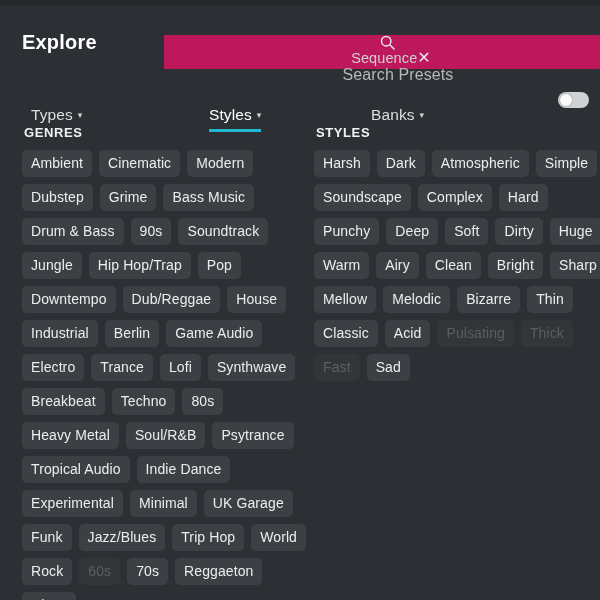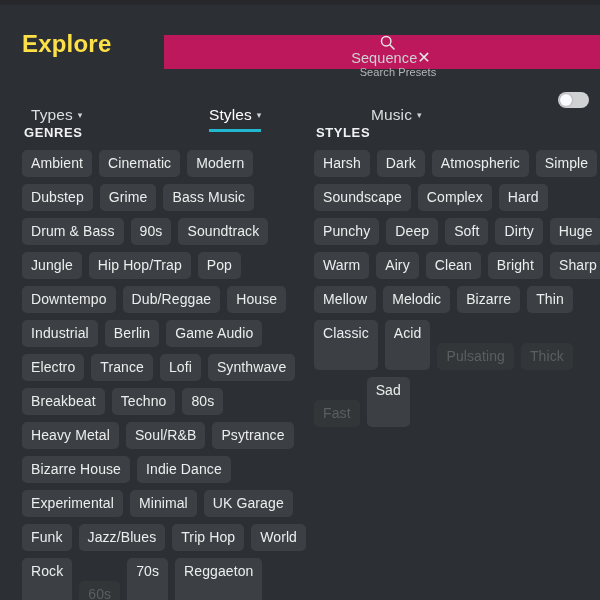--- a/index.html
+++ b/index.html
@@ -38,24 +38,24 @@
   .header {
     position: absolute;
     top: 5px; left: 0;
     width: 600px;
     height: 64px;
   }
   .title {
     position: absolute;
     left: 22px;
     top: 27px;
-    font-size: 24px;
+    font-size: 20px;
     font-weight: bold;
     letter-spacing: 0.2px;
-    color: #fde047;
+    color: #ffffff;
     line-height: 1;
   }
 
   .searchbar {
     position: absolute;
     left: 164px;
     top: 30px;
     width: 442px;
     height: 34px;
     background: #be185d;
@@ -87,21 +87,21 @@
     margin-left: 0px;
     font-size: 16px;
     line-height: 1;
     color: #e6e7e8;
     cursor: pointer;
     position: relative;
     top: 0px;
   }
   .search-placeholder {
     margin-left: 14px;
-    font-size: 11px;
+    font-size: 16px;
     color: #b6b8ba;
     letter-spacing: 0.1px;
     white-space: nowrap;
   }
 
   
   .tabs {
     position: absolute;
     top: 80px; left: 0;
     width: 600px;
@@ -199,21 +199,20 @@
     padding: 6px 9px 7px 9px;
     border-radius: 5px;
     white-space: nowrap;
     cursor: pointer;
     box-sizing: border-box;
   }
   .tag.disabled {
     background: #333639;
     color: #5b5e61;
     cursor: default;
-    margin-top: 23px;
   }
 </style>
 </head>
 <body>
 
 <div id="app">
 
   <div class="top-strip"></div>
 
   <div class="header">
@@ -239,21 +238,21 @@
     <div class="tab" id="tab-types">
       <span>Types</span><span class="caret">▾</span>
     </div>
 
     <div class="tab active" id="tab-styles">
       <span>Styles</span><span class="caret">▾</span>
       <div class="tab-underline"></div>
     </div>
 
     <div class="tab" id="tab-banks">
-      <span>Music</span><span class="caret">▾</span>
+      <span>Banks</span><span class="caret">▾</span>
     </div>
 
     <div class="toggle">
       <div class="knob"></div>
     </div>
   </div>
 
   <div class="columns">
 
     <div class="col" id="col-genres">
@@ -280,21 +279,21 @@
           <span class="tag">Electro</span>
           <span class="tag">Trance</span>
           <span class="tag">Lofi</span>
           <span class="tag">Synthwave</span>
           <span class="tag">Breakbeat</span>
           <span class="tag">Techno</span>
           <span class="tag">80s</span>
           <span class="tag">Heavy Metal</span>
           <span class="tag">Soul/R&amp;B</span>
           <span class="tag">Psytrance</span>
-          <span class="tag">Bizarre House</span>
+          <span class="tag">Tropical Audio</span>
           <span class="tag">Indie Dance</span>
           <span class="tag">Experimental</span>
           <span class="tag">Minimal</span>
           <span class="tag">UK Garage</span>
           <span class="tag">Funk</span>
           <span class="tag">Jazz/Blues</span>
           <span class="tag">Trip Hop</span>
           <span class="tag">World</span>
           <span class="tag">Rock</span>
           <span class="tag disabled">60s</span>

